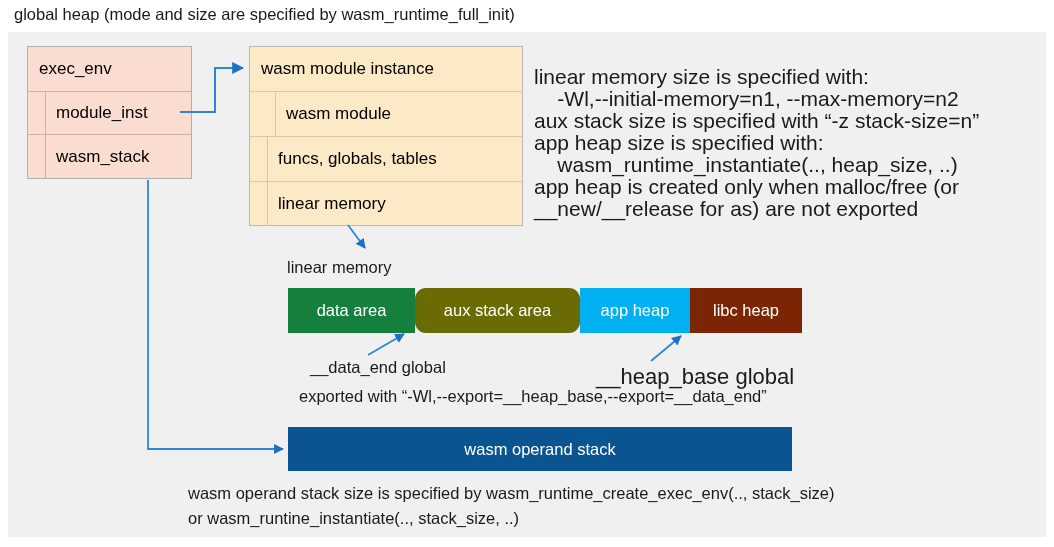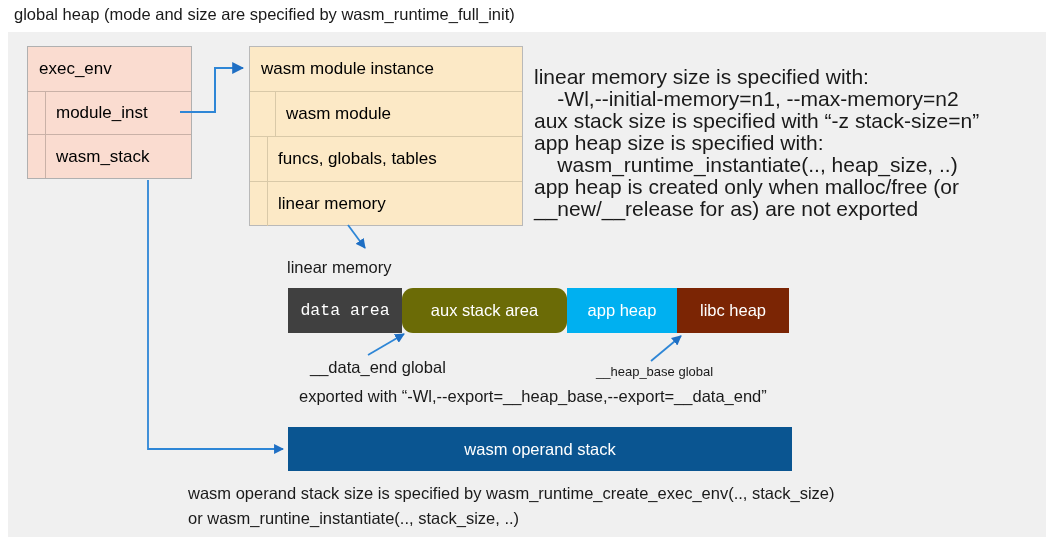--- a/index.html
+++ b/index.html
@@ -146,21 +146,21 @@
   #ann-data-end {
     left: 310px;
     top: 358px;
     font-size: 16.5px;
     color: #1a1a1a;
     white-space: nowrap;
   }
   #ann-heap-base {
     left: 596px;
     top: 364px;
-    font-size: 13px;
+    font-size: 22px;
     color: #1a1a1a;
     white-space: nowrap;
   }
   #ann-exported {
     left: 299px;
     top: 387px;
     font-size: 16.5px;
     color: #1a1a1a;
     white-space: nowrap;
   }
@@ -245,21 +245,21 @@
     -Wl,--initial-memory=n1, --max-memory=n2
 aux stack size is specified with “-z stack-size=n”
 app heap size is specified with:
     wasm_runtime_instantiate(.., heap_size, ..)
 app heap is created only when malloc/free (or
 __new/__release for as) are not exported</div>
 
   <div class="abs" id="linmem-label">linear memory</div>
 
   <div class="abs" id="membar">
-      <div class="seg" style="width: 114px; background: #404040; color: rgb(255, 255, 255); font-family: Liberation Mono, monospace;">data area</div>
+      <div class="seg" style="width: 127px; background: #15803d; color: rgb(255, 255, 255);">data area</div>
       <div class="seg" style="width: 165px; background: rgb(107, 107, 6); color: rgb(255, 255, 255); border-radius: 11px;">aux stack area</div>
       <div class="seg" style="width: 110px; background: rgb(0, 176, 240); color: rgb(255, 255, 255); text-align: center;">app heap</div>
       <div class="seg" style="width: 112px; background: rgb(123, 37, 4); color: rgb(255, 255, 255);">libc heap</div>
     </div>
 
   <div class="abs" id="ann-data-end">__data_end global</div>
   <div class="abs" id="ann-heap-base">__heap_base global</div>
   <div class="abs" id="ann-exported">exported with “-Wl,--export=__heap_base,--export=__data_end”</div>
 
   <div class="abs" id="opstack">

